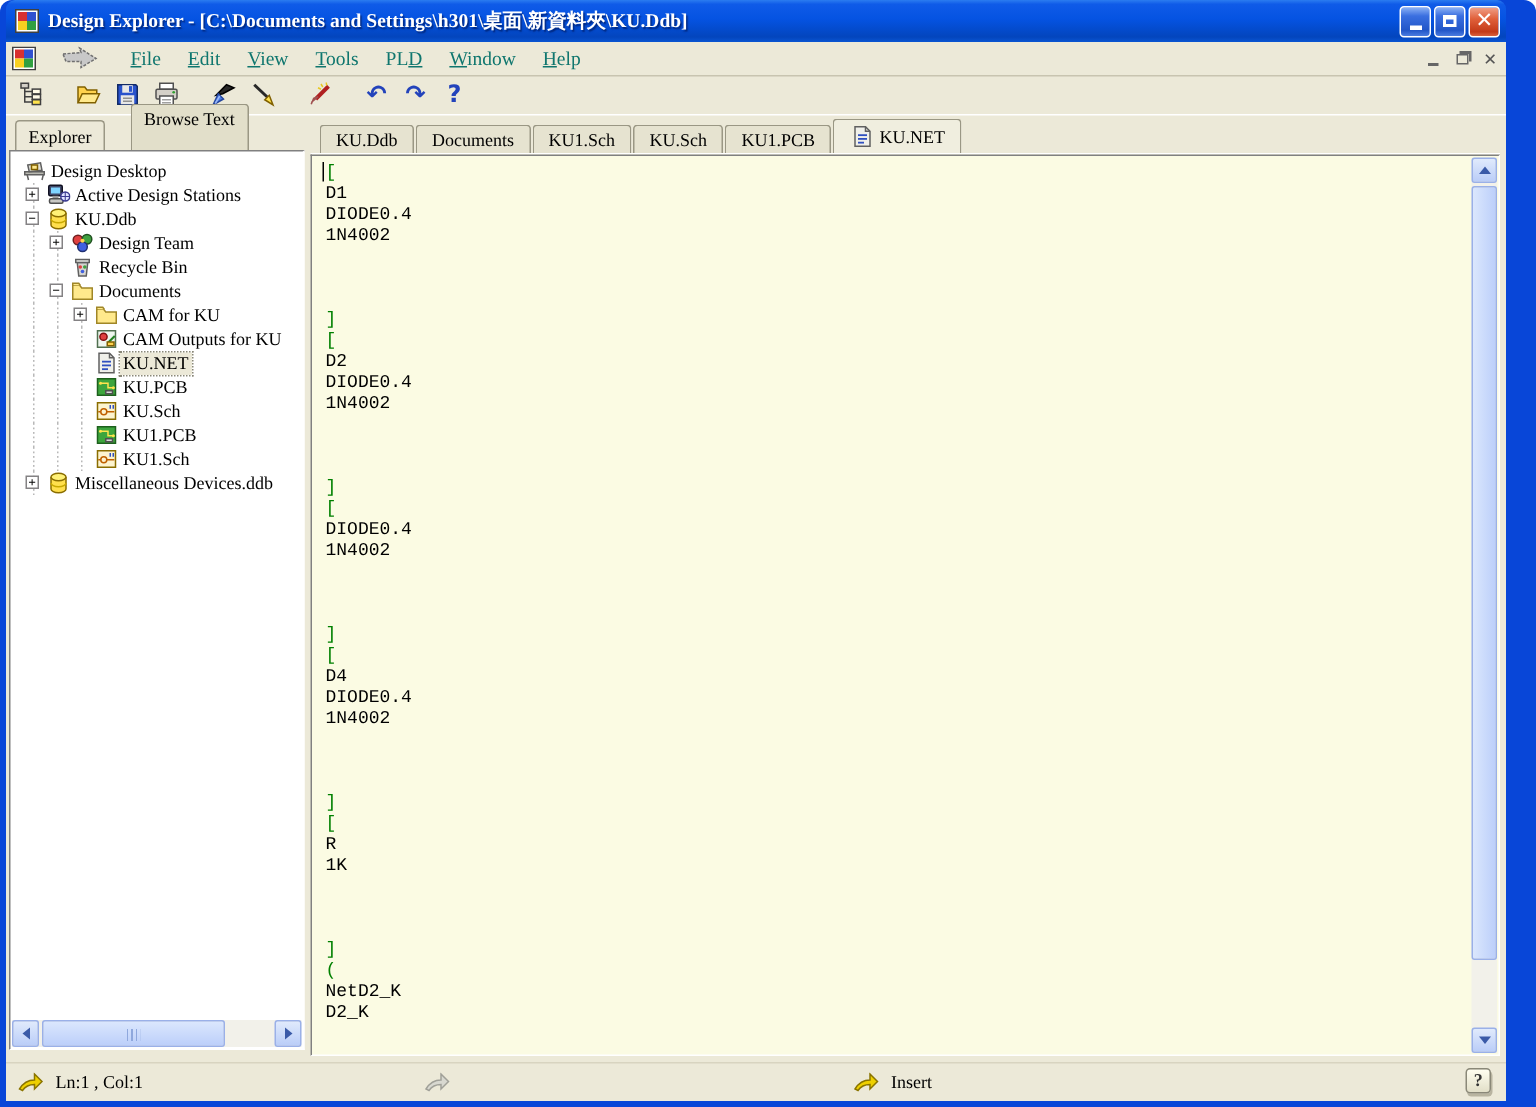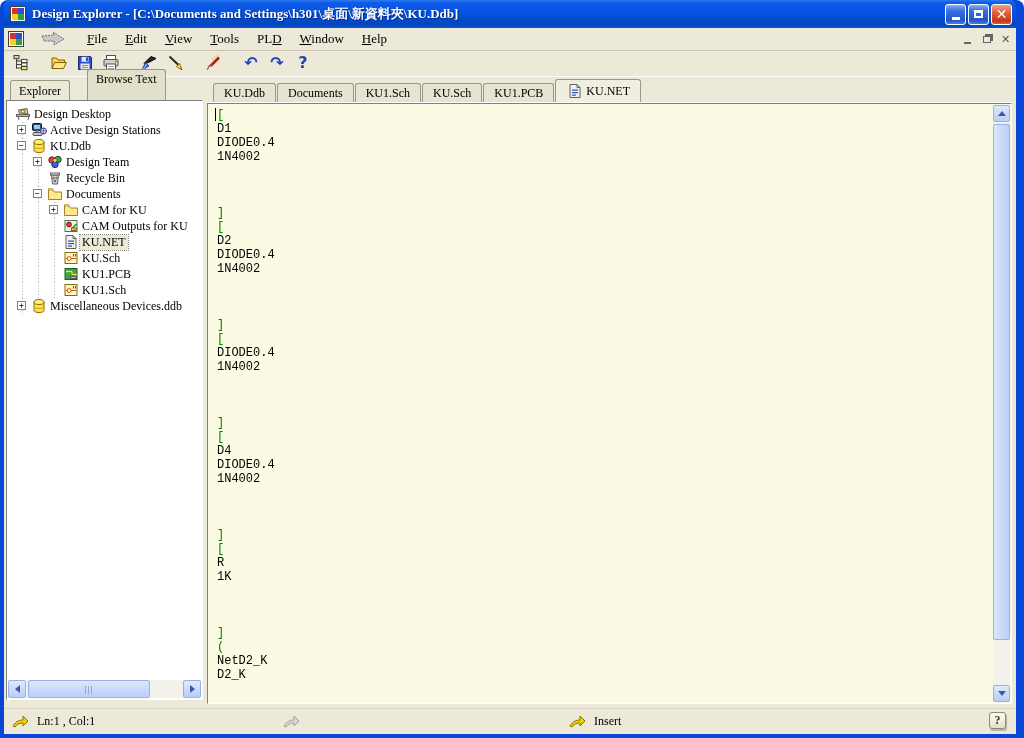--- a/index.html
+++ b/index.html
@@ -1,20 +1,20 @@
 <!DOCTYPE html>
 <html><head>
 <meta charset="utf-8">
 <style>
   * { margin:0; padding:0; box-sizing:border-box; }
   html,body { width:1024px; height:738px; overflow:hidden; }
   body { font-family:"Liberation Serif","DejaVu Serif",serif; font-size:13px; }
 
   .window{ width:1024px; height:738px; background:#0846d8; border-radius:8px 8px 0 0;
-    padding:0 8px 4px 4px; position:relative; }
+    padding:0 20px 4px 4px; position:relative; }
 
   
   .titlebar{ height:28px; display:flex; align-items:center; padding:0 4px 0 6px;
     background:linear-gradient(180deg,#2b7cf0 0%,#0f5be8 10%,#0553e2 45%,#0345bd 88%,#0a55d2 100%);
     border-radius:6px 6px 0 0; }
   .titlebar-text{ color:#fff; font-weight:bold; font-size:13px; margin-left:6px; flex:1;
     white-space:nowrap; overflow:hidden; text-shadow:1px 1px 1px #00277e; }
   .tb-btn{ width:21px; height:21px; margin-left:2px; border:1px solid #fff; border-radius:3px;
     display:flex; align-items:center; justify-content:center; color:#fff; font-weight:bold;
     font-size:12px; line-height:1; background:linear-gradient(180deg,#8ab0f4 0%,#3a6fe0 30%,#2256c8 80%,#4a7be0 100%); }
@@ -24,21 +24,21 @@
   .tb-close-glyph{ font-size:14px; font-family:"DejaVu Sans",sans-serif; }
 
   
   .client{ height:706px; background:#ece9d8; position:relative; overflow:hidden; }
 
   
   .menubar{ position:absolute; left:0; top:0; width:100%; height:22px; display:flex;
     align-items:center; padding-left:4px; }
   .menu-appicon{ margin-right:14px; }
   .design-arrow{ margin-right:10px; }
-  .menu-item{ padding:2px 9px; color:#000000; }
+  .menu-item{ padding:2px 9px; color:#0f766e; }
   .menu-item u{ text-decoration:underline; }
   .mdi-btns{ margin-left:auto; display:flex; margin-right:2px; }
   .mdi-btn{ width:17px; height:15px; margin-left:2px; display:flex; align-items:center;
     justify-content:center; color:#555; font-size:11px; font-family:"DejaVu Sans",sans-serif; }
   .mdi-min{ width:7px; height:2px; background:#666; margin-top:8px; }
   .mdi-rest{ width:8px; height:7px; border:1px solid #666; box-shadow:2px -2px 0 -0px #666; }
   .mdi-x{ font-weight:bold; }
 
   
   .toolbar{ position:absolute; left:0; top:22px; width:100%; height:27px; display:flex;
@@ -382,20 +382,35 @@
               <div class="ticon">
                 <svg width="16" height="16" viewBox="0 0 16 16">
                   <path d="M3 1.5 h7 l3 3 v10 h-10 z" fill="#f0f0ea" stroke="#606060"></path>
                   <path d="M10 1.5 v3 h3" fill="none" stroke="#606060"></path>
                   <rect x="5" y="6.5" width="6" height="1.2" fill="#3050c0"></rect>
                   <rect x="5" y="9" width="6" height="1.2" fill="#3050c0"></rect>
                   <rect x="5" y="11.5" width="4" height="1.2" fill="#3050c0"></rect>
                 </svg>
               </div>
               <span class="tlabel selected">KU.NET</span>
+            </div>
+            <div class="trow">
+              <div class="tcell guide"></div>
+              <div class="tcell guide"></div>
+              <div class="tcell guide"></div>
+              <div class="ticon">
+                <svg width="16" height="16" viewBox="0 0 16 16">
+                  <rect x="2" y="2.5" width="12" height="11" fill="#3da53d" stroke="#1d601d"></rect>
+                  <path d="M4 5.5 h5 v3 h4" stroke="#ffe34d" fill="none"></path>
+                  <circle cx="4" cy="5.5" r="1" fill="#ffe34d"></circle>
+                  <circle cx="12.6" cy="8.5" r="1" fill="#ffe34d"></circle>
+                  <rect x="7.5" y="10.5" width="4.5" height="2" fill="#d8d8d8" stroke="#505050"></rect>
+                </svg>
+              </div>
+              <span class="tlabel">KU.PCB</span>
             </div>
             <div class="trow">
               <div class="tcell guide"></div>
               <div class="tcell guide"></div>
               <div class="tcell guide"></div>
               <div class="ticon">
                 <svg width="16" height="16" viewBox="0 0 16 16">
                   <rect x="2" y="2.5" width="12" height="11" fill="#fdf4cf" stroke="#8a6d00"></rect>
                   <circle cx="6.2" cy="8.5" r="2" fill="none" stroke="#c06000"></circle>
                   <path d="M8.2 8.5 h5 M2.5 8.5 h1.7" stroke="#c06000"></path>

